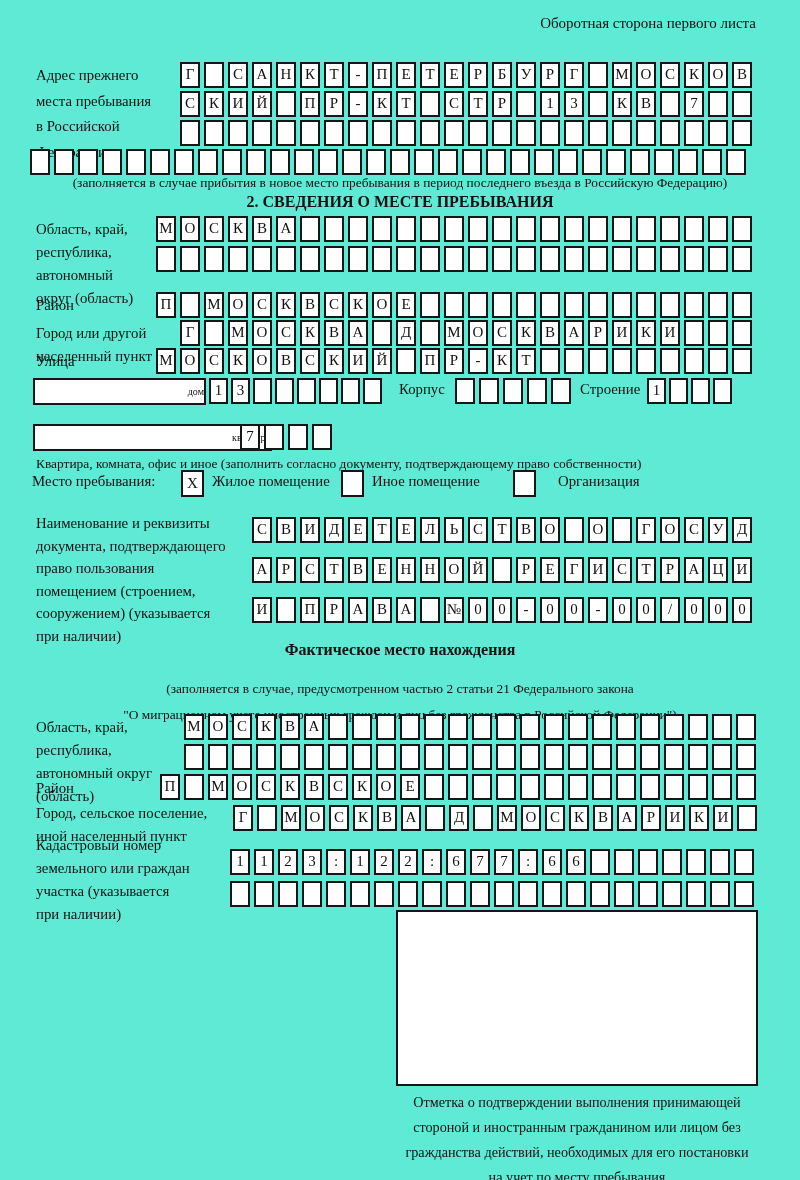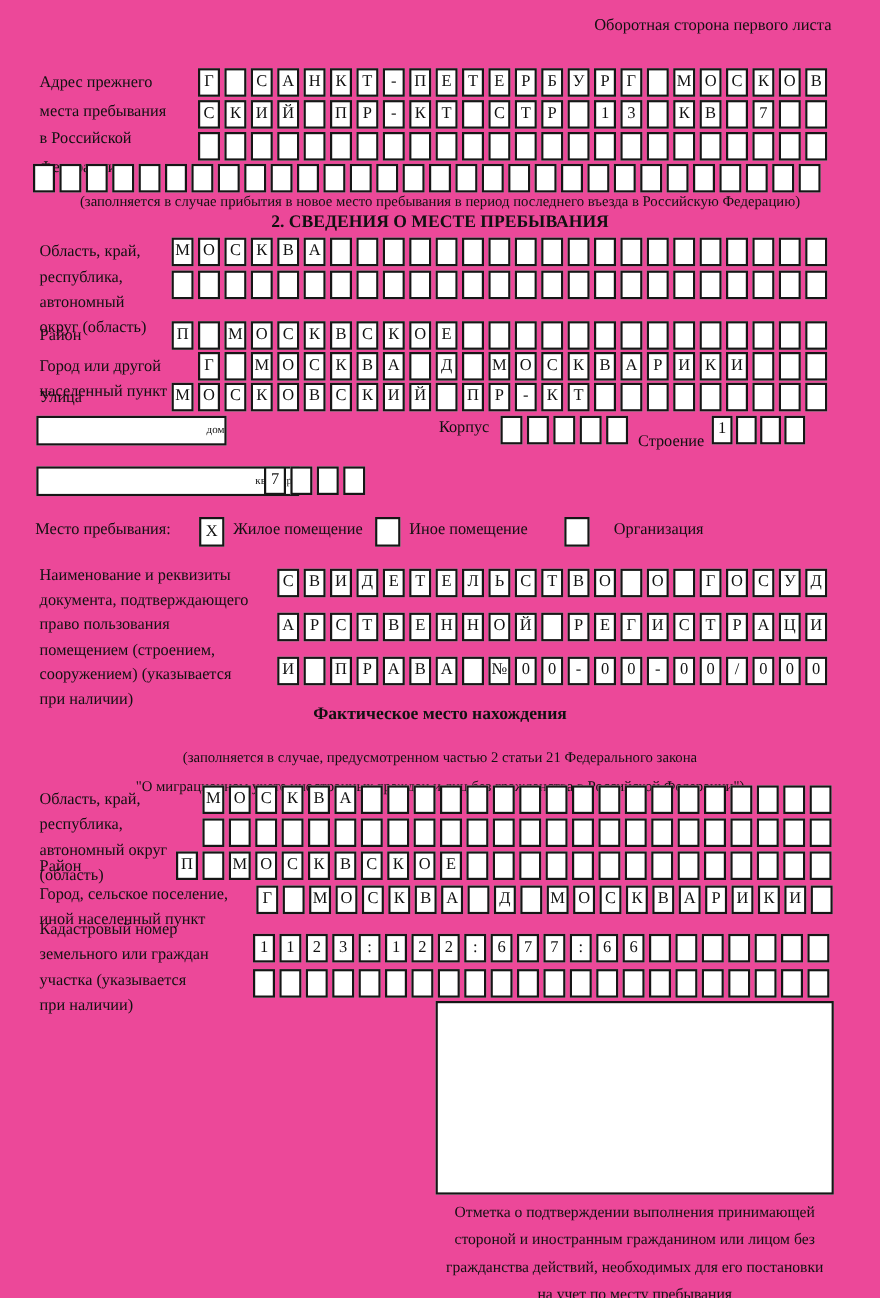--- a/index.html
+++ b/index.html
@@ -1,17 +1,17 @@
 <!DOCTYPE html>
 <html><head>
 <meta charset="utf-8">
 <style>
   html,body{margin:0;padding:0;background:#fff;}
   .page{
-    position:relative;width:800px;height:1180px;background:#ec4899;
+    position:relative;width:800px;height:1180px;background:#5eead4;
     font-family:"Liberation Serif", serif;color:#111;overflow:hidden;
   }
   .hdr{position:absolute;right:44px;top:15px;font-size:15px;}
   .title{position:absolute;left:0;width:800px;text-align:center;font-weight:bold;font-size:16px;}
   .lbl{position:absolute;font-size:14.8px;line-height:23px;white-space:pre-line;}
   .txt{position:absolute;font-size:14.8px;white-space:nowrap;}
   .cap{position:absolute;font-size:13.4px;white-space:nowrap;}
   .cap.center{left:0;width:800px;text-align:center;}
   .cellrow{position:absolute;white-space:nowrap;height:26px;}
   .cell{
@@ -64,27 +64,29 @@
   <div class="cellrow" style="left:156px;top:292px;"><span class="cell">П</span><span class="cell"> </span><span class="cell">М</span><span class="cell">О</span><span class="cell">С</span><span class="cell">К</span><span class="cell">В</span><span class="cell">С</span><span class="cell">К</span><span class="cell">О</span><span class="cell">Е</span><span class="cell"></span><span class="cell"></span><span class="cell"></span><span class="cell"></span><span class="cell"></span><span class="cell"></span><span class="cell"></span><span class="cell"></span><span class="cell"></span><span class="cell"></span><span class="cell"></span><span class="cell"></span><span class="cell"></span><span class="cell"></span></div>
 
   <div class="lbl" style="left:36px;top:322px;">Город или другой
 населенный пункт</div>
   <div class="cellrow" style="left:180px;top:320px;"><span class="cell">Г</span><span class="cell"> </span><span class="cell">М</span><span class="cell">О</span><span class="cell">С</span><span class="cell">К</span><span class="cell">В</span><span class="cell">А</span><span class="cell"> </span><span class="cell">Д</span><span class="cell"> </span><span class="cell">М</span><span class="cell">О</span><span class="cell">С</span><span class="cell">К</span><span class="cell">В</span><span class="cell">А</span><span class="cell">Р</span><span class="cell">И</span><span class="cell">К</span><span class="cell">И</span><span class="cell"></span><span class="cell"></span><span class="cell"></span></div>
 
   <div class="lbl" style="left:36px;top:350px;">Улица</div>
   <div class="cellrow" style="left:156px;top:348px;"><span class="cell">М</span><span class="cell">О</span><span class="cell">С</span><span class="cell">К</span><span class="cell">О</span><span class="cell">В</span><span class="cell">С</span><span class="cell">К</span><span class="cell">И</span><span class="cell">Й</span><span class="cell"> </span><span class="cell">П</span><span class="cell">Р</span><span class="cell">-</span><span class="cell">К</span><span class="cell">Т</span><span class="cell"></span><span class="cell"></span><span class="cell"></span><span class="cell"></span><span class="cell"></span><span class="cell"></span><span class="cell"></span><span class="cell"></span><span class="cell"></span></div>
 
   <div class="boxlbl" style="left:33px;top:378px;width:173px;">дом</div>
+  <div class="cellrow tight" style="left:209px;top:378px;"><span class="cell">1</span><span class="cell">3</span><span class="cell"></span><span class="cell"></span><span class="cell"></span><span class="cell"></span><span class="cell"></span><span class="cell"></span></div>
   <div class="txt" style="left:399px;top:381px;">Корпус</div>
   <div class="cellrow" style="left:455px;top:378px;"><span class="cell"></span><span class="cell"></span><span class="cell"></span><span class="cell"></span><span class="cell"></span></div>
-  <div class="txt" style="left:580px;top:381px;margin-top:12px;">Строение</div>
+  <div class="txt" style="left:580px;top:381px;">Строение</div>
   <div class="cellrow tight" style="left:647px;top:378px;"><span class="cell">1</span><span class="cell"></span><span class="cell"></span><span class="cell"></span></div>
 
   <div class="boxlbl" style="left:33px;top:424px;width:239px;">квартира</div>
   <div class="cellrow" style="left:240px;top:424px;"><span class="cell">7</span><span class="cell"></span><span class="cell"></span><span class="cell"></span></div>
+  <div class="cap" style="left:36px;top:456px;">Квартира, комната, офис и иное (заполнить согласно документу, подтверждающему право собственности)</div>
 
   <div class="txt" style="left:32px;top:473px;">Место пребывания:</div>
   <div class="chk" style="left:181px;top:470px;">X</div>
   <div class="txt" style="left:212px;top:473px;">Жилое помещение</div>
   <div class="chk" style="left:341px;top:470px;"></div>
   <div class="txt" style="left:372px;top:473px;">Иное помещение</div>
   <div class="chk" style="left:513px;top:470px;"></div>
   <div class="txt" style="left:558px;top:473px;">Организация</div>
 
   <div class="lbl" style="left:36px;top:512px;line-height:22.5px;">Наименование и реквизиты

